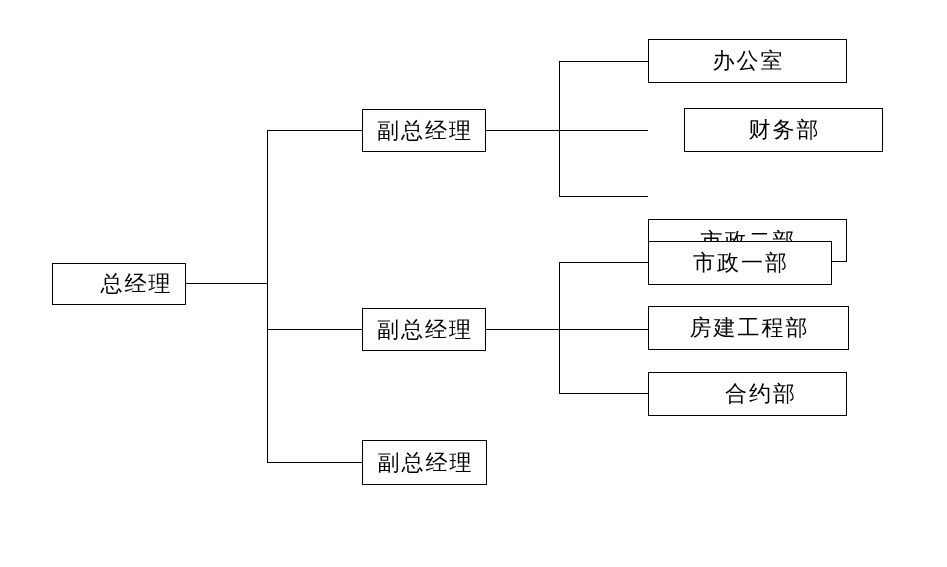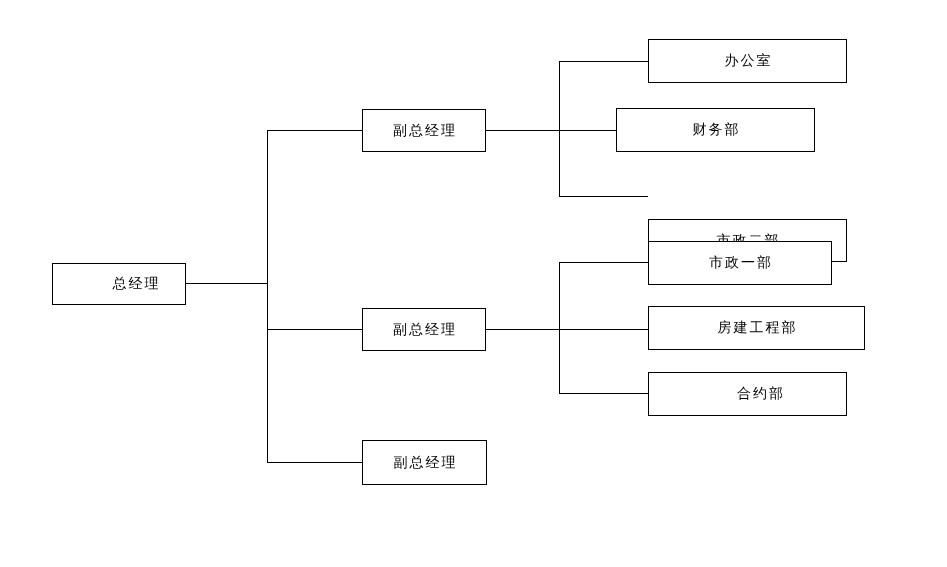--- a/index.html
+++ b/index.html
@@ -17,21 +17,21 @@
   }
   .node {
     position: absolute;
     box-sizing: border-box;
     border: 1px solid #000000;
     background: #ffffff;
     display: flex;
     align-items: center;
     justify-content: center;
     color: #000000;
-    font-size: 14px;
+    font-size: 22px;
     letter-spacing: 2px;
     white-space: nowrap;
   }
   .node span { display: inline-block; padding-left: 2px; }
   .line {
     position: absolute;
     background: #000000;
   }
 </style>
 </head>
@@ -67,29 +67,29 @@
   <div class="node" style="left:362px; top:308px; width:124px; height:43px;">
     <span>副总经理</span>
   </div>
   <div class="node" style="left:362px; top:440px; width:125px; height:45px;">
     <span>副总经理</span>
   </div>
 
   <div class="node" style="left:648px; top:39px;  width:199px; height:44px;">
     <span>办公室</span>
   </div>
-  <div class="node" style="left:616px; top:108px; width:199px; height:44px;">
+  <div class="node" style="left:684px; top:108px; width:199px; height:44px;">
     <span>财务部</span>
   </div>
   <div class="node" style="left:648px; top:175px; width:199px; height:43px;margin-top:44px;">
     <span>市政二部</span>
   </div>
   <div class="node" style="left:648px; top:241px; width:184px; height:44px;">
     <span>市政一部</span>
   </div>
-  <div class="node" style="left:648px; top:306px; width:217px; height:44px;">
+  <div class="node" style="left:648px; top:306px; width:201px; height:44px;">
     <span>房建工程部</span>
   </div>
   <div class="node" style="left:648px; top:372px; width:199px; height:44px;padding-left:25px;">
     <span>合约部</span>
   </div>
 
 </div>
 
 </body></html>

